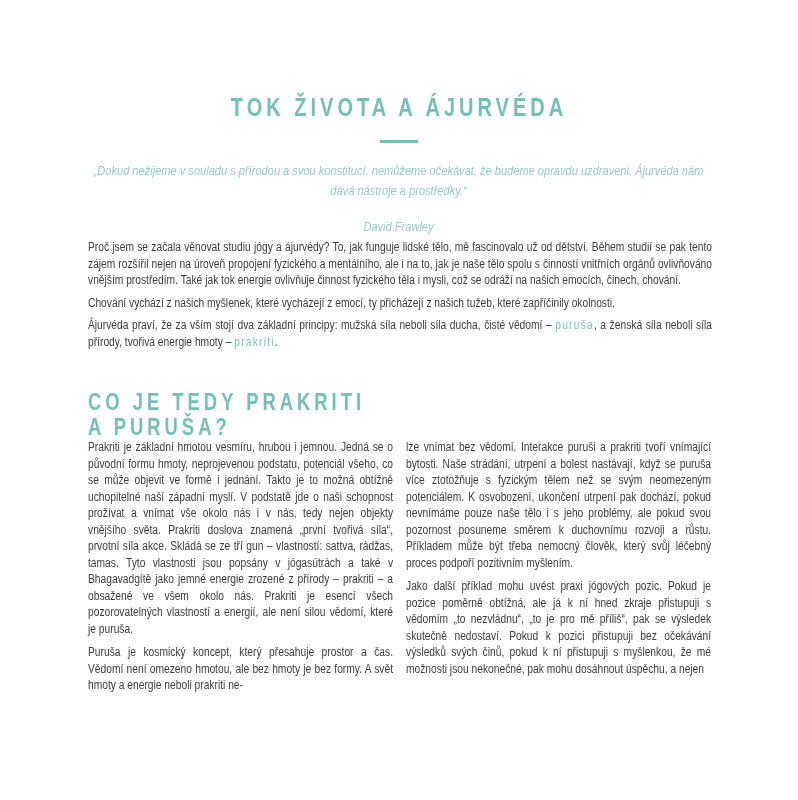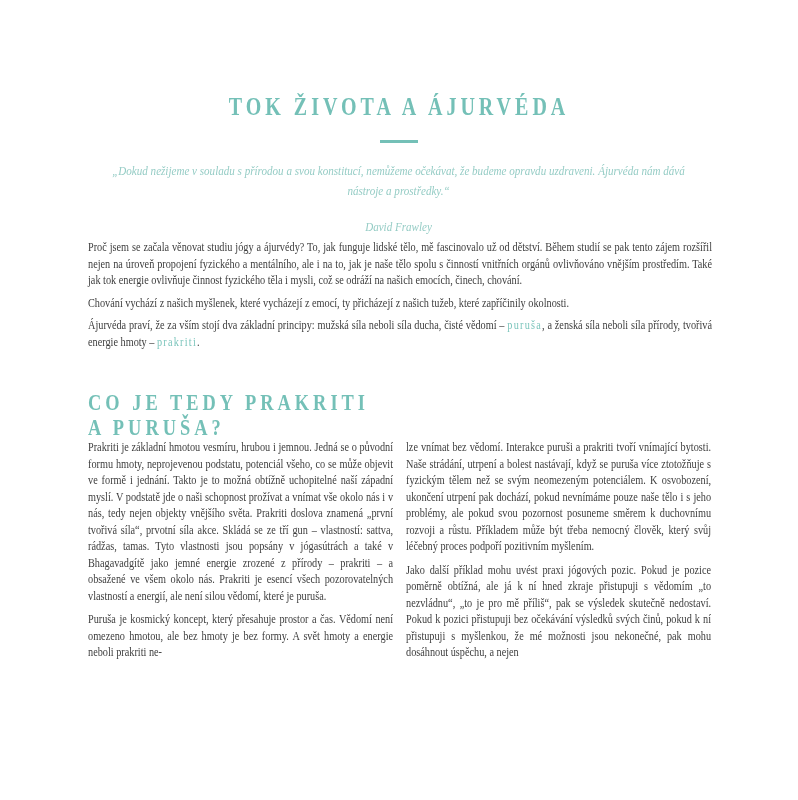--- a/index.html
+++ b/index.html
@@ -10,21 +10,21 @@
     --page_number_gray: #9b9b9b;
   }
   * { box-sizing: border-box; margin: 0; padding: 0; }
   html, body { background: #ffffff; }
   .page {
     position: relative;
     width: 798px;
     height: 800px;
     background: #ffffff;
     overflow: hidden;
-    font-family: Liberation Serif, serif;
+    font-family: Liberation Sans, sans-serif;
   }
   .title-wrap {
     position: absolute;
     top: 93px;
     left: 0;
     width: 798px;
     text-align: center;
     transform: scaleX(0.8);
     transform-origin: 50% 0;
   }

